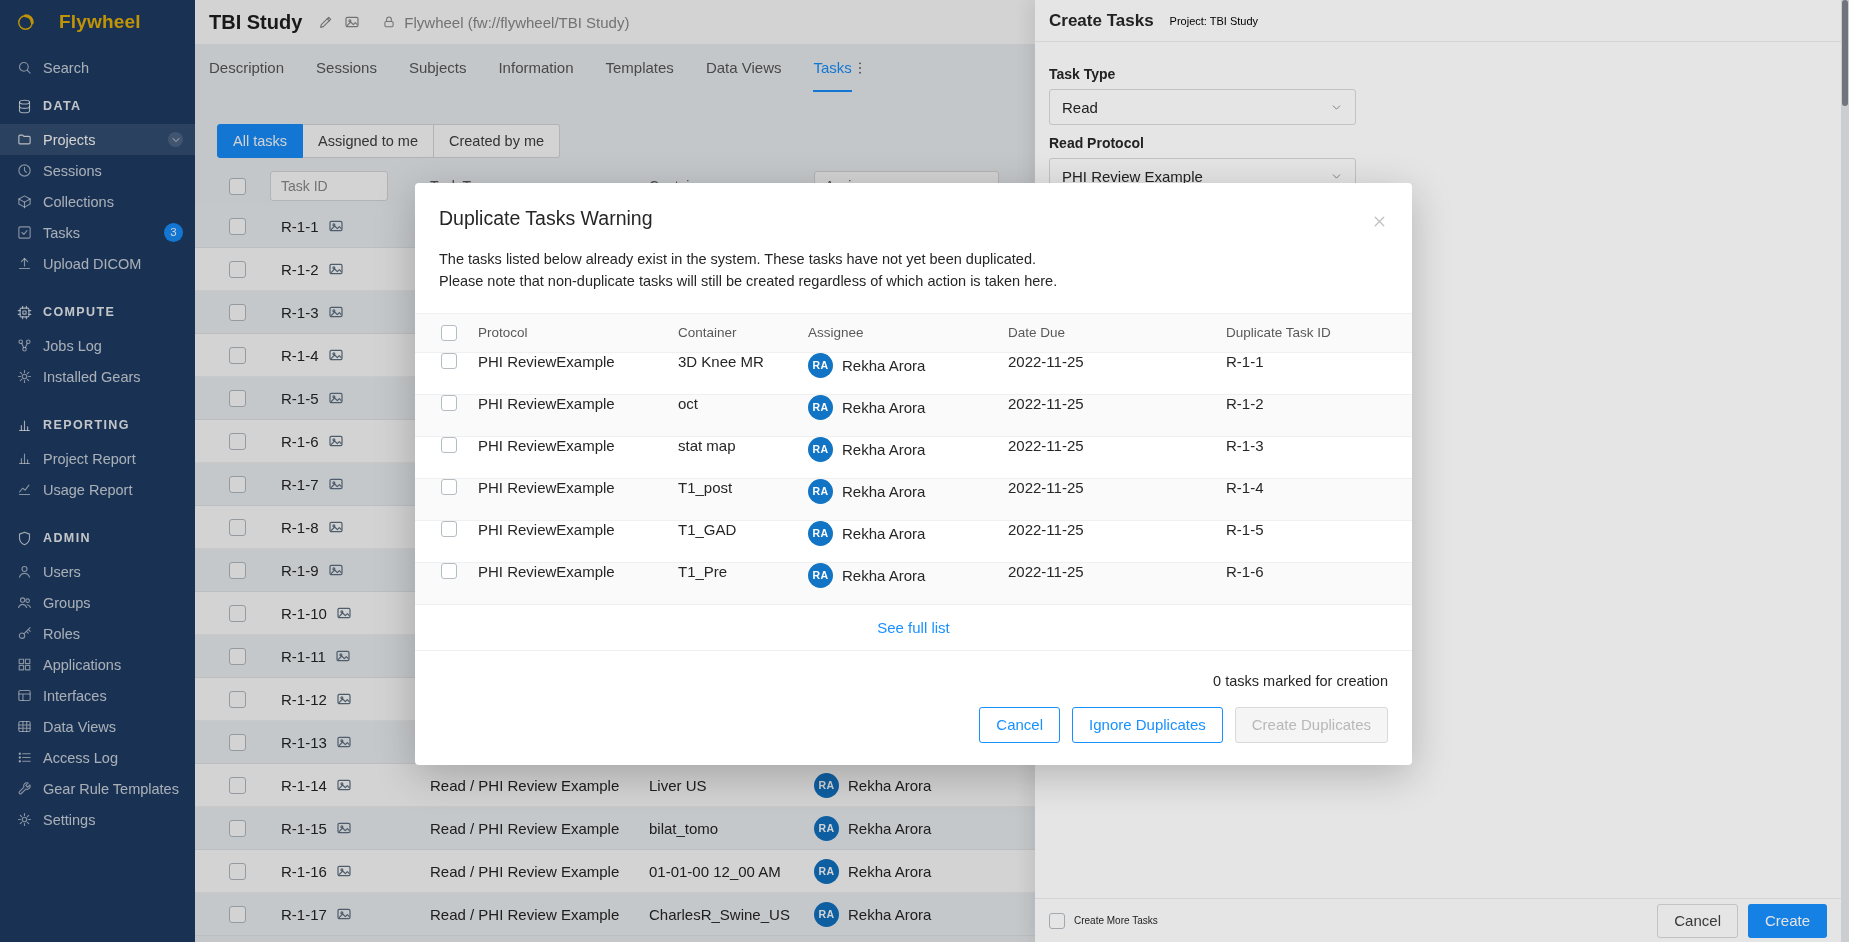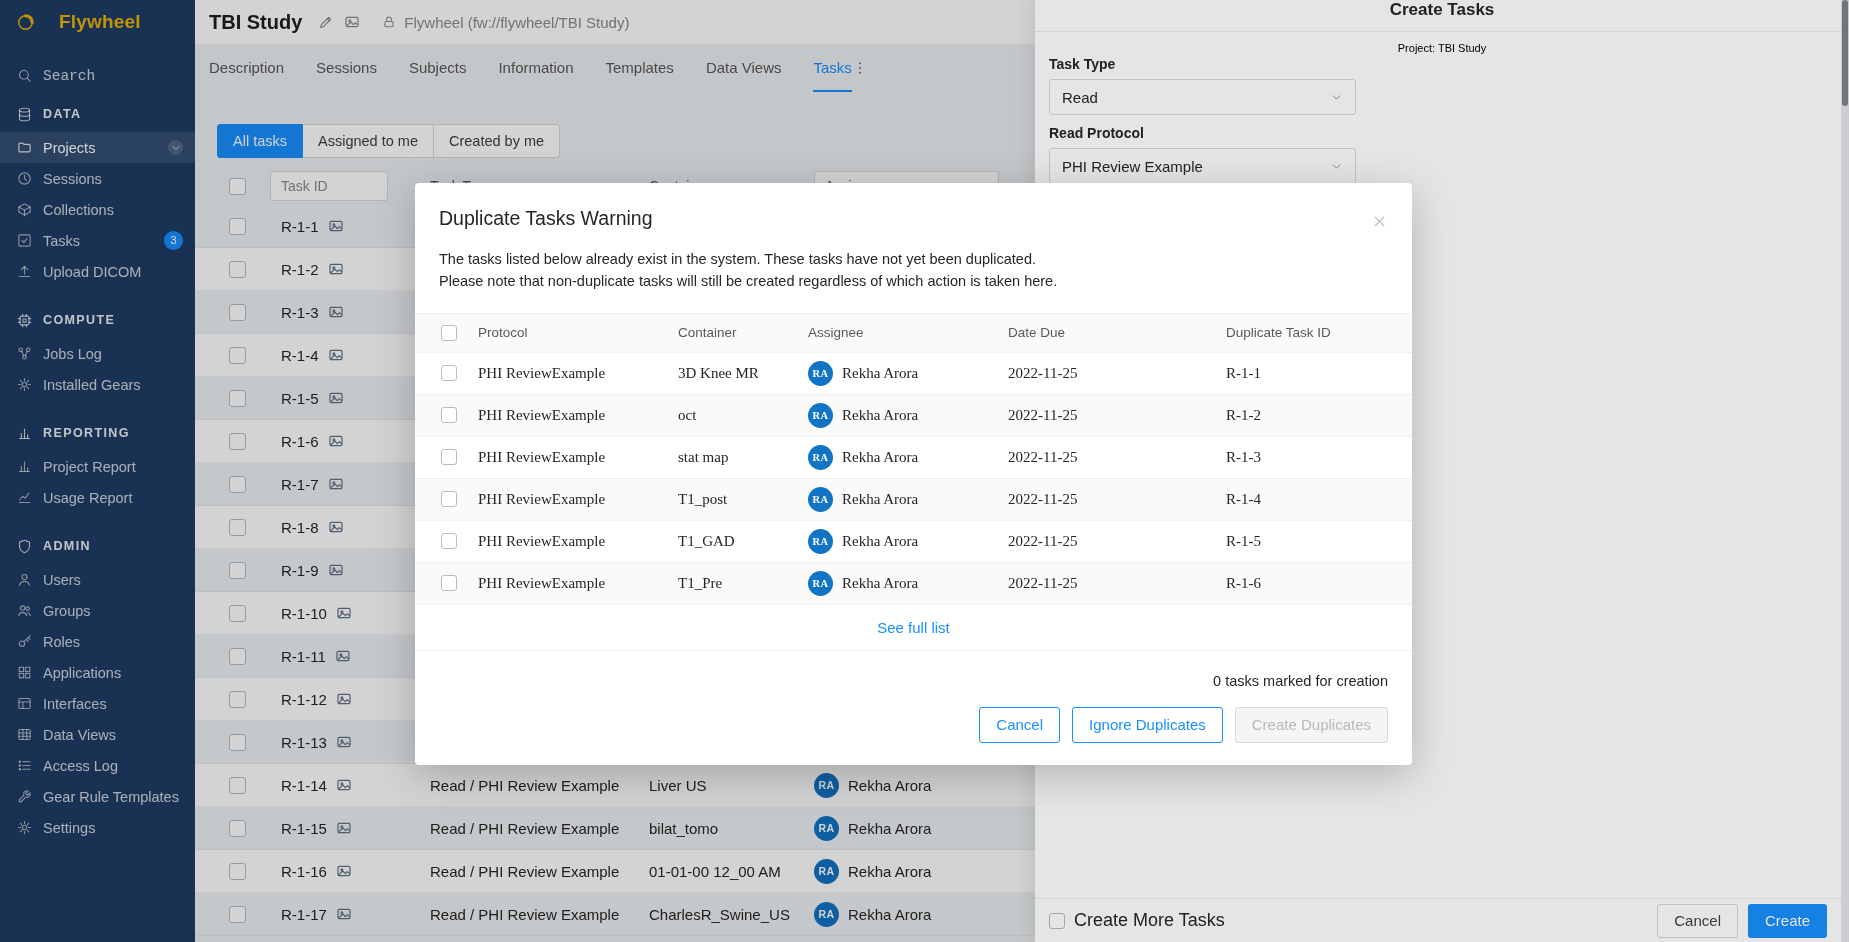--- a/index.html
+++ b/index.html
@@ -14,21 +14,21 @@
 
   
   #sidebar { position:absolute; left:0; top:0; width:195px; height:942px; background:#1f3d66; z-index:1; overflow:hidden; }
   .logo { display:flex; align-items:center; gap:24px; height:44px; padding:0 16px; color:#eab308; }
   .logo .icon { width:19px; height:19px; }
   .logo-text { font-size:19px; font-weight:700; letter-spacing:.2px; }
   .nav-item { display:flex; align-items:center; gap:11px; height:31px; padding:0 12px 0 17px; color:rgba(255,255,255,.78); font-size:14.5px; cursor:pointer; }
   .nav-item .icon { color:rgba(255,255,255,.6); width:15px; height:15px; }
   .nav-item.active { background:rgba(255,255,255,.1); color:#fff; }
   .nav-item.active .icon { color:rgba(255,255,255,.85); }
-  .nav-search { margin-top:16px;font-family:Liberation Mono, monospace; }
+  .nav-search { margin-top:8px; }
   .nav-section { margin-top:20px; }
   .nav-section:first-of-type { margin-top:10px; }
   .nav-section-header { display:flex; align-items:center; gap:11px; height:26px; padding:0 17px; color:rgba(255,255,255,.92); font-size:12.5px; font-weight:700; letter-spacing:1.4px; }
   .nav-section-header .icon { width:15px; height:15px; color:rgba(255,255,255,.75); }
   .nav-section-items { margin-top:5px; }
   .nav-badge { margin-left:auto; background:#1890ff; color:#fff; font-size:11.5px; line-height:19px; min-width:19px; height:19px; border-radius:10px; text-align:center; padding:0 5px; }
   .nav-chevron { margin-left:auto; width:18px; height:18px; border-radius:50%; background:rgba(255,255,255,.14); color:rgba(255,255,255,.85); align-items:center; justify-content:center; display:inline-flex; }
   .nav-chevron svg { width:12px; height:12px; }
 
   
@@ -62,29 +62,29 @@
   .th-select { width:185px; height:30px; border:1px solid #d9d9d9; border-radius:3px; background:#fff; color:#595959; font-size:14px; display:flex; align-items:center; justify-content:space-between; padding:0 10px; cursor:pointer; }
   .th-select .icon { width:12px; height:12px; color:#8c8c8c; }
   .tbody { margin-top:5px; }
   .trow { display:flex; align-items:center; height:43px; background:#fff; border-bottom:1px solid rgba(0,0,0,.045); font-size:15px; }
   .trow:nth-child(odd) { background:#eff2f5; }
   .row-img-icon { color:#5f7183; width:16px; height:16px; }
   .avatar { width:25px; height:25px; border-radius:50%; background:#1274c4; color:#fff; font-size:10.5px; font-weight:700; display:inline-flex; align-items:center; justify-content:center; letter-spacing:.3px; flex:none; }
 
   
   #drawer { position:absolute; left:1035px; top:0; bottom:0; right:0; background:#fff; z-index:20; box-shadow:-6px 0 16px rgba(0,0,0,.08); }
-  #drawer-header { height:32px; display:flex; align-items:center; gap:22px; padding:0 14px; border-bottom:1px solid #ececec;flex-direction:column; }
+  #drawer-header { height:42px; display:flex; align-items:center; gap:16px; padding:0 14px; border-bottom:1px solid #ececec; }
   .drawer-title { font-size:17px; font-weight:700; color:#262626; }
   .drawer-subtitle { font-size:11px; color:#000000; }
   #drawer-body { padding:14px; }
   .field-label { font-size:14px; font-weight:700; color:#262626; margin:10px 0 7px; }
   .fw-select { width:307px; height:36px; border:1px solid #d9d9d9; border-radius:3px; background:#fff; display:flex; align-items:center; justify-content:space-between; padding:0 12px; font-size:15px; color:#262626; cursor:pointer; margin-bottom:6px; }
   .fw-select .icon { width:13px; height:13px; color:#8c8c8c; }
   #drawer-footer { position:absolute; left:0; right:8px; bottom:0; height:44px; border-top:1px solid #ececec; background:#fff; display:flex; align-items:center; justify-content:space-between; padding:0 14px; }
-  .footer-left { display:flex; align-items:center; gap:9px; font-size:18px; color:#262626; }
+  .footer-left { display:flex; align-items:center; gap:9px; font-size:10px; color:#262626; }
   .footer-left .cb { width:16px; height:16px; }
   .footer-btns { display:flex; gap:10px; }
   .btn { height:34px; padding:0 16px; border-radius:3px; font-size:15px; display:flex; align-items:center; cursor:pointer; border:1px solid transparent; }
   .btn-default { background:#fff; border-color:#d9d9d9; color:#404040; }
   .btn-primary { background:#1890ff; color:#fff; }
 
   
   #scrollbar { position:absolute; right:0; top:0; bottom:0; width:8px; background:#e3e5e8; z-index:25; }
   #scrollbar-thumb { position:absolute; top:0; left:1px; width:6px; height:106px; border-radius:3px; background:#7d838a; }
 
@@ -93,21 +93,21 @@
   #modal-mask { position:absolute; inset:0; background:rgba(0,0,0,.10); z-index:30; }
 
   
   #modal { position:absolute; left:415px; top:183px; width:997px; z-index:40; background:#fff; border-radius:4px; box-shadow:0 10px 40px rgba(0,0,0,.22); }
   #modal-head { display:flex; align-items:flex-end; justify-content:space-between; padding:24px 24px 0; }
   .modal-title { font-size:19.5px; font-weight:500; color:#262626; }
   .modal-close { color:#bfbfbf; width:17px; height:17px; cursor:pointer; margin-top:3px; }
   #modal-desc { padding:18px 24px 0; font-size:14.5px; line-height:1.55; color:#262626; }
   #modal-table { margin-top:20px; }
   .m-head { display:flex; align-items:center; height:40px; background:#fafafa; border-top:1px solid #f0f0f0; border-bottom:1px solid #f0f0f0; color:#595959; font-size:13.5px; }
-  .m-row { display:flex; align-items:center; height:42px; border-bottom:1px solid #f0f0f0; font-size:15px; background:#fff;font-family:Liberation Serif, serif; }
+  .m-row { display:flex; align-items:flex-start; height:42px; border-bottom:1px solid #f0f0f0; font-size:15px; background:#fff; }
   .m-row:nth-child(even) { background:#fafafa; }
   .mc-cb { width:63px; padding-left:26px; display:flex; align-items:center; }
   .mc-cb .cb { width:16px; height:16px; }
   .mc-protocol { width:200px; }
   .mc-container { width:130px; }
   .mc-assignee { width:200px; display:flex; align-items:center; gap:9px; }
   .mc-date { width:218px; }
   .mc-dup { flex:1; }
   .see-full-row { height:46px; display:flex; align-items:center; justify-content:center; border-bottom:1px solid #f0f0f0; }
   .link { color:#1890ff; font-size:15px; cursor:pointer; }

